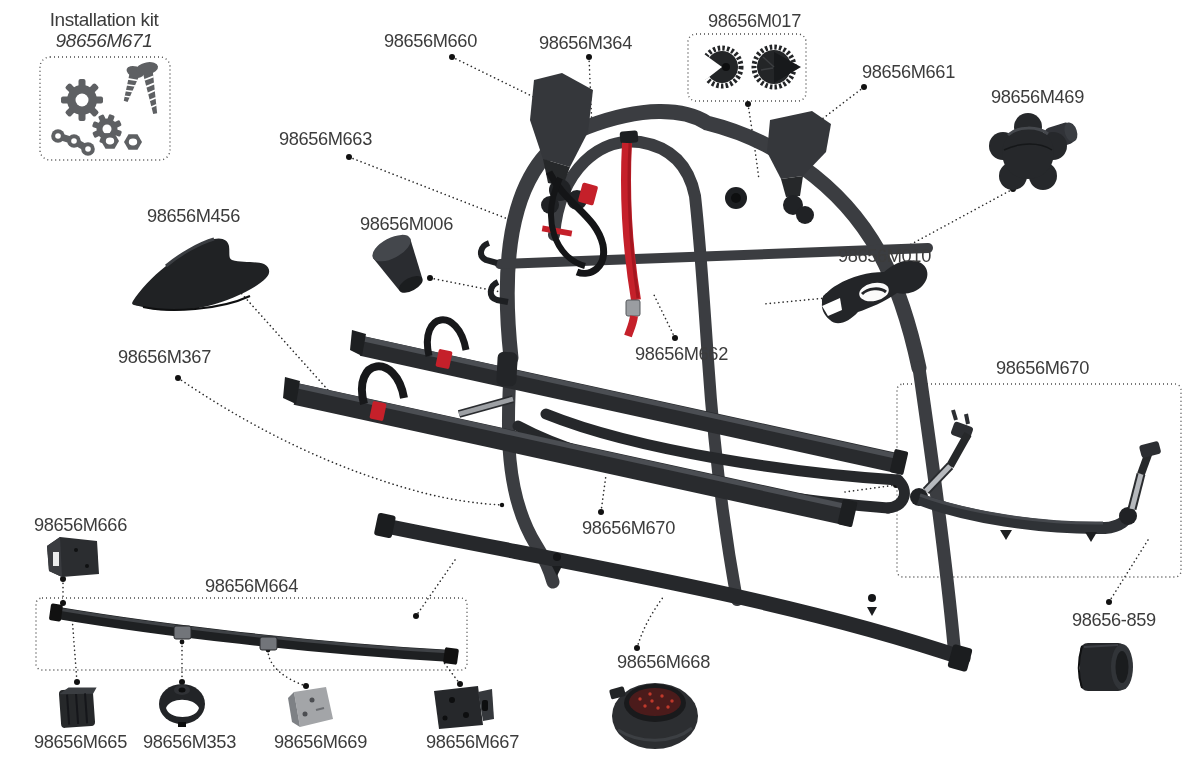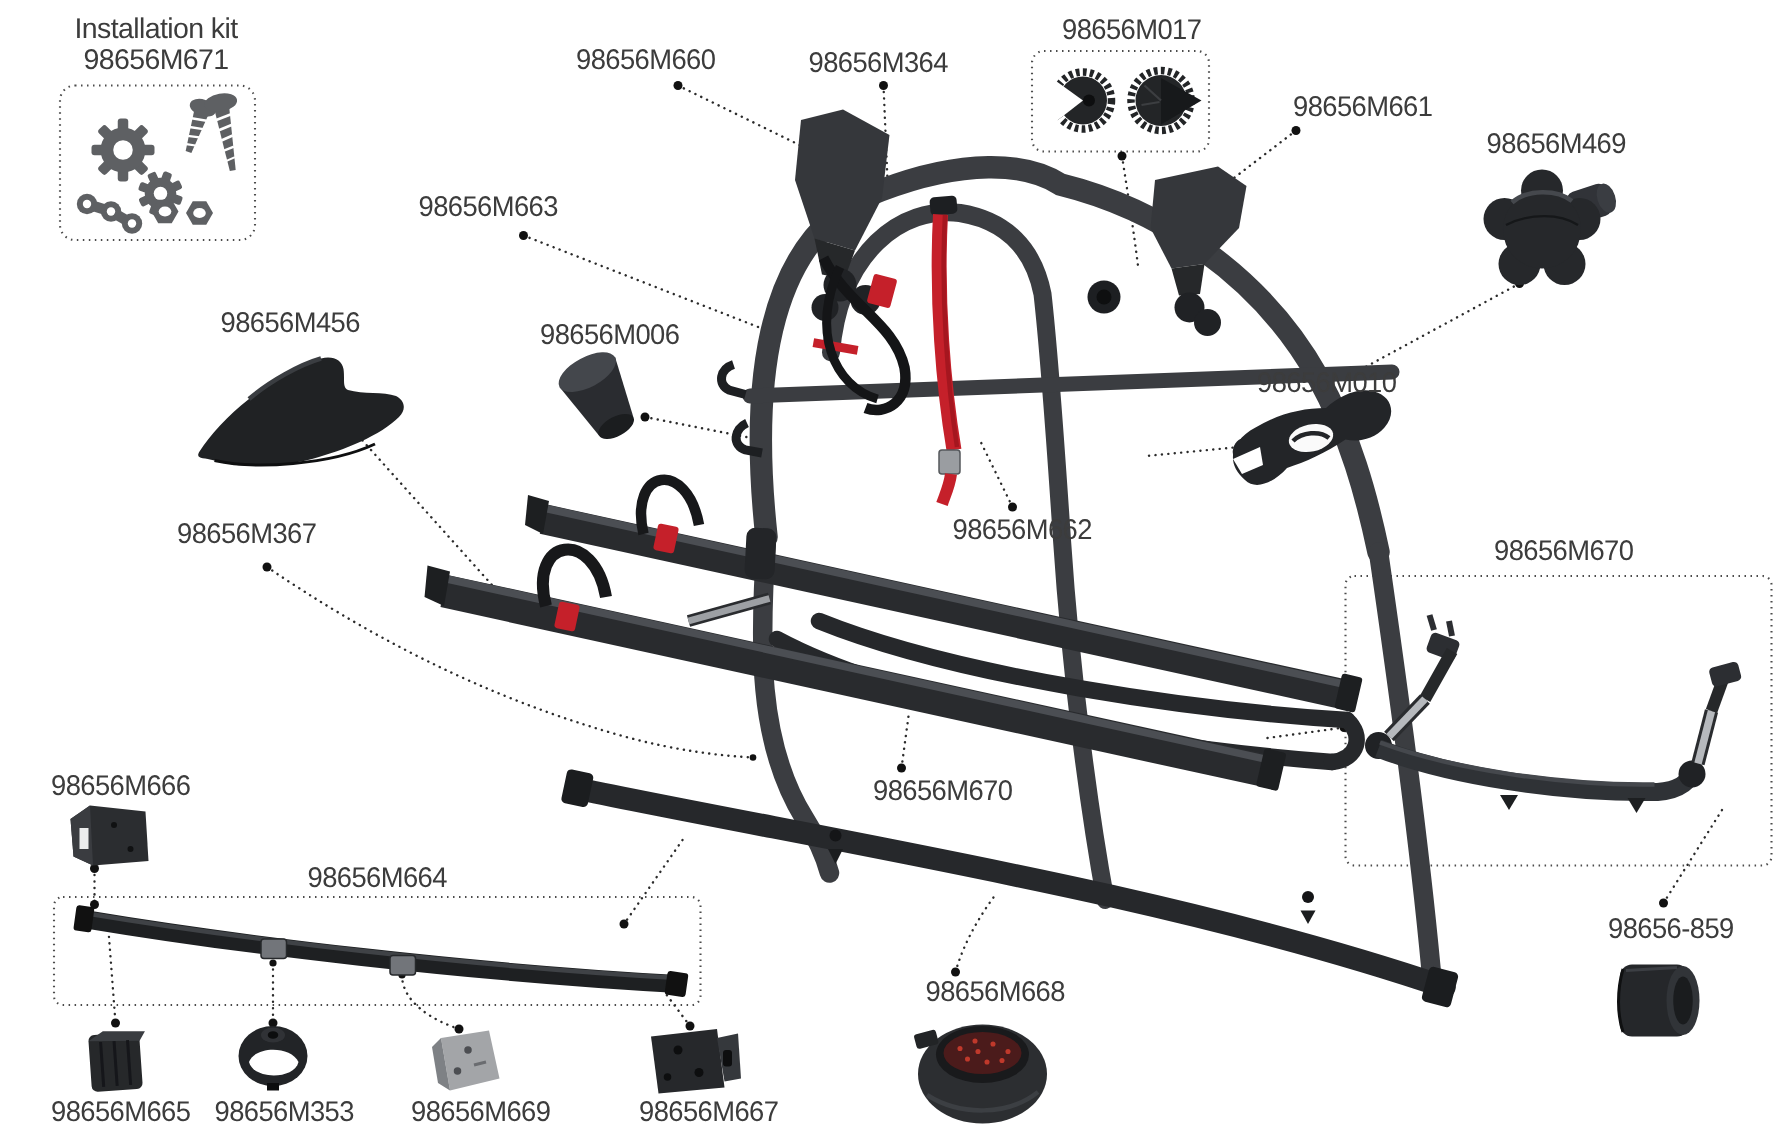--- a/index.html
+++ b/index.html
@@ -397,21 +397,21 @@
   <g>
     <rect x="1080" y="643" width="46" height="48" rx="8" fill="#25272a"></rect>
     <ellipse cx="1122" cy="667" rx="11" ry="23" fill="#313438"></ellipse>
     <ellipse cx="1122" cy="667" rx="6.5" ry="16" fill="#1a1c1e"></ellipse>
     <path d="M1082 646 C1078 660 1078 676 1082 688" stroke="#0f1011" stroke-width="2" fill="none"></path>
     <path d="M1084 647 L1118 645" stroke="#3c3f44" stroke-width="2" fill="none"></path>
   </g>
 </svg>
 
   <div class="lbl center" style="left:36px;top:10px;width:136px;">Installation kit</div>
-  <div class="lbl center" style="left:36px;top:31px;width:136px;">98656M671</div>
+  <div class="lbl center" style="left:36px;top:31px;width:136px;font-style:italic;">98656M671</div>
 
   <div class="lbl" style="left:384px;top:31px;">98656M660</div>
   <div class="lbl" style="left:539px;top:33px;">98656M364</div>
   <div class="lbl" style="left:708px;top:11px;">98656M017</div>
   <div class="lbl" style="left:862px;top:62px;">98656M661</div>
   <div class="lbl" style="left:991px;top:87px;">98656M469</div>
   <div class="lbl" style="left:279px;top:129px;">98656M663</div>
   <div class="lbl" style="left:147px;top:206px;">98656M456</div>
   <div class="lbl" style="left:360px;top:214px;">98656M006</div>
   <div class="lbl" style="left:838px;top:246px;">98656M010</div>

